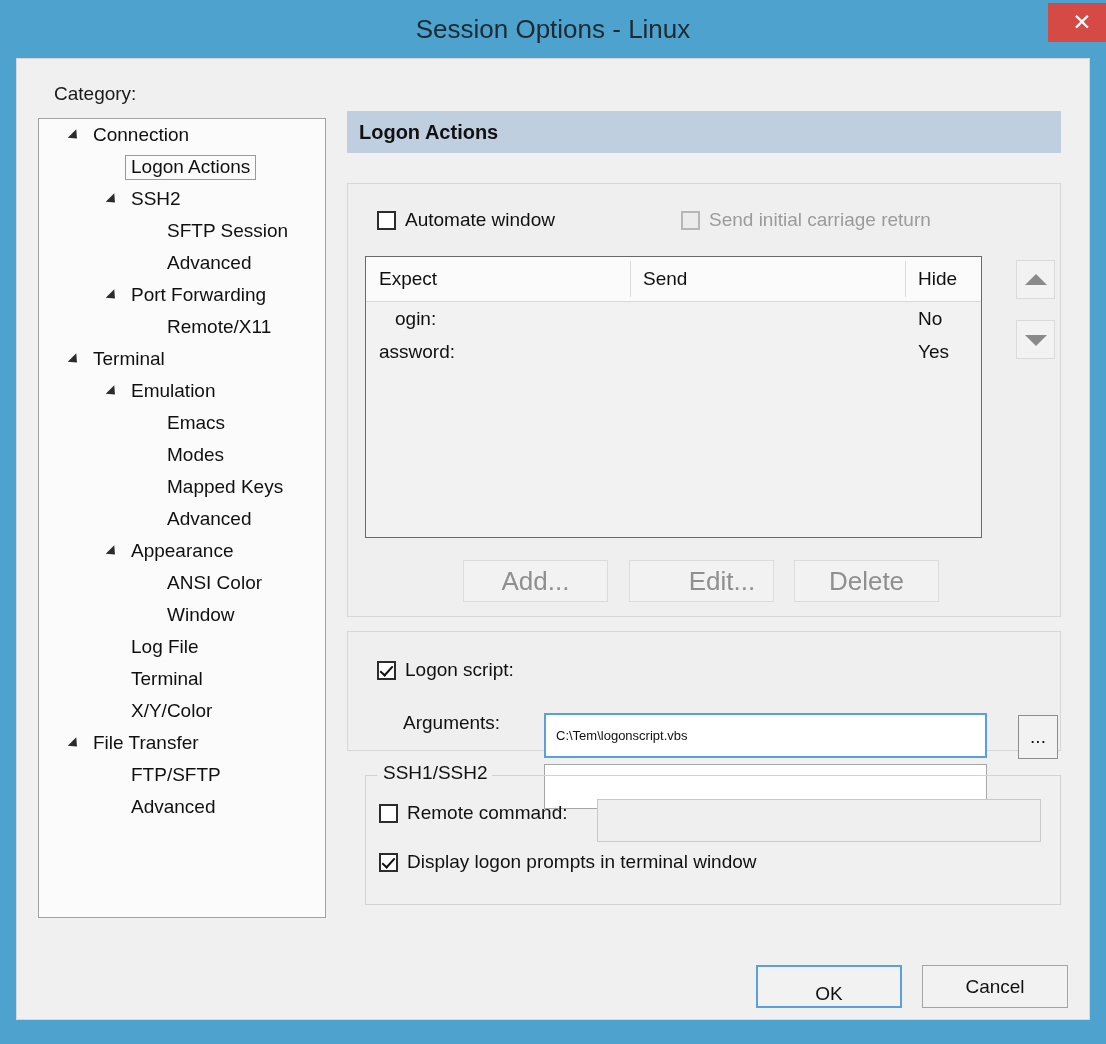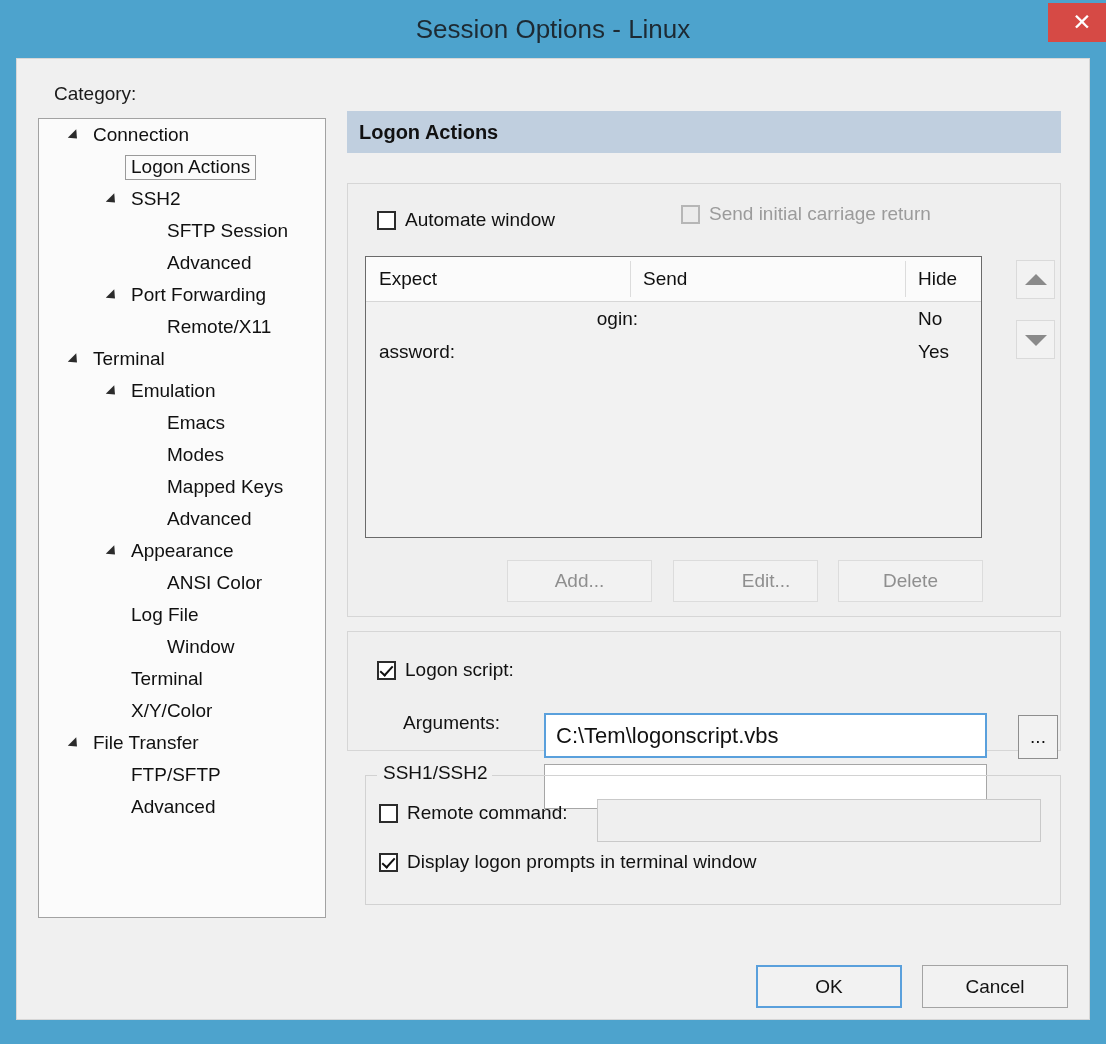--- a/index.html
+++ b/index.html
@@ -273,45 +273,44 @@
     border-left: 11px solid transparent;
     border-right: 11px solid transparent;
     border-top: 11px solid #8a8a8a;
   }
 
   .btn {
     position: absolute;
     background: #f2f2f2;
     border: 1px solid #dcdcdc;
     box-sizing: border-box;
-    font-size: 19px;
+    font-size: 26px;
     font-family: "Liberation Sans", sans-serif;
     color: #8f8f8f;
     cursor: pointer;
     padding: 0;
-    margin-left: 44px;
   }
 
   
   #script-group {
     left: 330px;
     top: 572px;
     width: 714px;
     height: 120px;
   }
   .field-label {
     position: absolute;
     font-size: 19px;
     color: #111111;
     white-space: nowrap;
   }
   .textinput {
     position: absolute;
     box-sizing: border-box;
-    font-size: 22px;
+    font-size: 13px;
     font-family: "Liberation Sans", sans-serif;
     color: #111111;
     background: #ffffff;
     border: 1px solid #a6a6a6;
     padding: 0 10px;
     outline: none;
   }
   .textinput.focused { border: 2px solid #5aa0dc; }
   .textinput.disabled { background: #efefef; border-color: #c9c9c9; color: #9b9b9b; }
 
@@ -375,21 +374,21 @@
     left: 739px;
     top: 906px;
     width: 146px;
     height: 43px;
     background: #f2f2f2;
     border: 2px solid #5aa0dc;
     box-sizing: border-box;
     font-size: 19px;
     color: #121212;
     cursor: pointer;
-    padding: 9px;
+    padding: 16px;
     font-family: "Liberation Sans", sans-serif;
   }
   #cancel-button {
     position: absolute;
     left: 905px;
     top: 906px;
     width: 146px;
     height: 43px;
     background: #f2f2f2;
     border: 1px solid #a4a4a4;
@@ -423,54 +422,54 @@
         <div class="tree-item lvl1"><span class="arrow"></span><span class="tlabel">Port Forwarding</span></div>
         <div class="tree-item lvl2"><span class="tlabel">Remote/X11</span></div>
         <div class="tree-item lvl0"><span class="arrow"></span><span class="tlabel">Terminal</span></div>
         <div class="tree-item lvl1"><span class="arrow"></span><span class="tlabel">Emulation</span></div>
         <div class="tree-item lvl2"><span class="tlabel">Emacs</span></div>
         <div class="tree-item lvl2"><span class="tlabel">Modes</span></div>
         <div class="tree-item lvl2"><span class="tlabel">Mapped Keys</span></div>
         <div class="tree-item lvl2"><span class="tlabel">Advanced</span></div>
         <div class="tree-item lvl1"><span class="arrow"></span><span class="tlabel">Appearance</span></div>
         <div class="tree-item lvl2"><span class="tlabel">ANSI Color</span></div>
+        <div class="tree-item lvl2"><span class="tlabel">Window</span></div>
         <div class="tree-item lvl1"><span class="tlabel">Log File</span></div>
-        <div class="tree-item lvl2"><span class="tlabel">Window</span></div>
         <div class="tree-item lvl1"><span class="tlabel">Terminal</span></div>
         <div class="tree-item lvl1"><span class="tlabel">X/Y/Color</span></div>
         <div class="tree-item lvl0"><span class="arrow"></span><span class="tlabel">File Transfer</span></div>
         <div class="tree-item lvl1"><span class="tlabel">FTP/SFTP</span></div>
         <div class="tree-item lvl1"><span class="tlabel">Advanced</span></div>
       </div>
 
     <div id="pane-header">
       <div id="pane-header-text">Logon Actions</div>
     </div>
 
     <div id="automate-group" class="groupbox-plain"></div>
 
     <div class="checkbox-row" style="left:360px; top:150px;">
       <span class="cbox" id="cb-automate"></span><span>Automate window</span>
     </div>
 
-    <div class="checkbox-row" style="left:664px; top:144px;">
+    <div class="checkbox-row" style="left:664px; top:150px;">
       <span class="cbox disabled" id="cb-sendcr"></span><span class="label-disabled">Send initial carriage return</span>
     </div>
 
     <div id="actions-table">
       <div id="table-head">
         <div class="th" style="left:0; width:264px;">Expect</div>
         <div class="th-sep" style="left:264px;"></div>
         <div class="th" style="left:264px; width:275px;">Send</div>
         <div class="th-sep" style="left:539px;"></div>
         <div class="th" style="left:539px; width:76px;">Hide</div>
       </div>
       <div id="table-body">
           <div class="trow">
-            <div class="td" style="left: 8px; width: 264px; text-align: right;">ogin:</div>
+            <div class="td" style="left: 16px; width: 264px;">ogin:</div>
             <div class="td" style="left: 264px; width: 275px;"></div>
             <div class="td" style="left: 539px; width: 76px;">No</div>
           </div>
           <div class="trow">
             <div class="td" style="left: 0px; width: 264px;">assword:</div>
             <div class="td" style="left: 264px; width: 275px;"></div>
             <div class="td" style="left: 539px; width: 76px;">Yes</div>
           </div>
         </div>
     </div>

